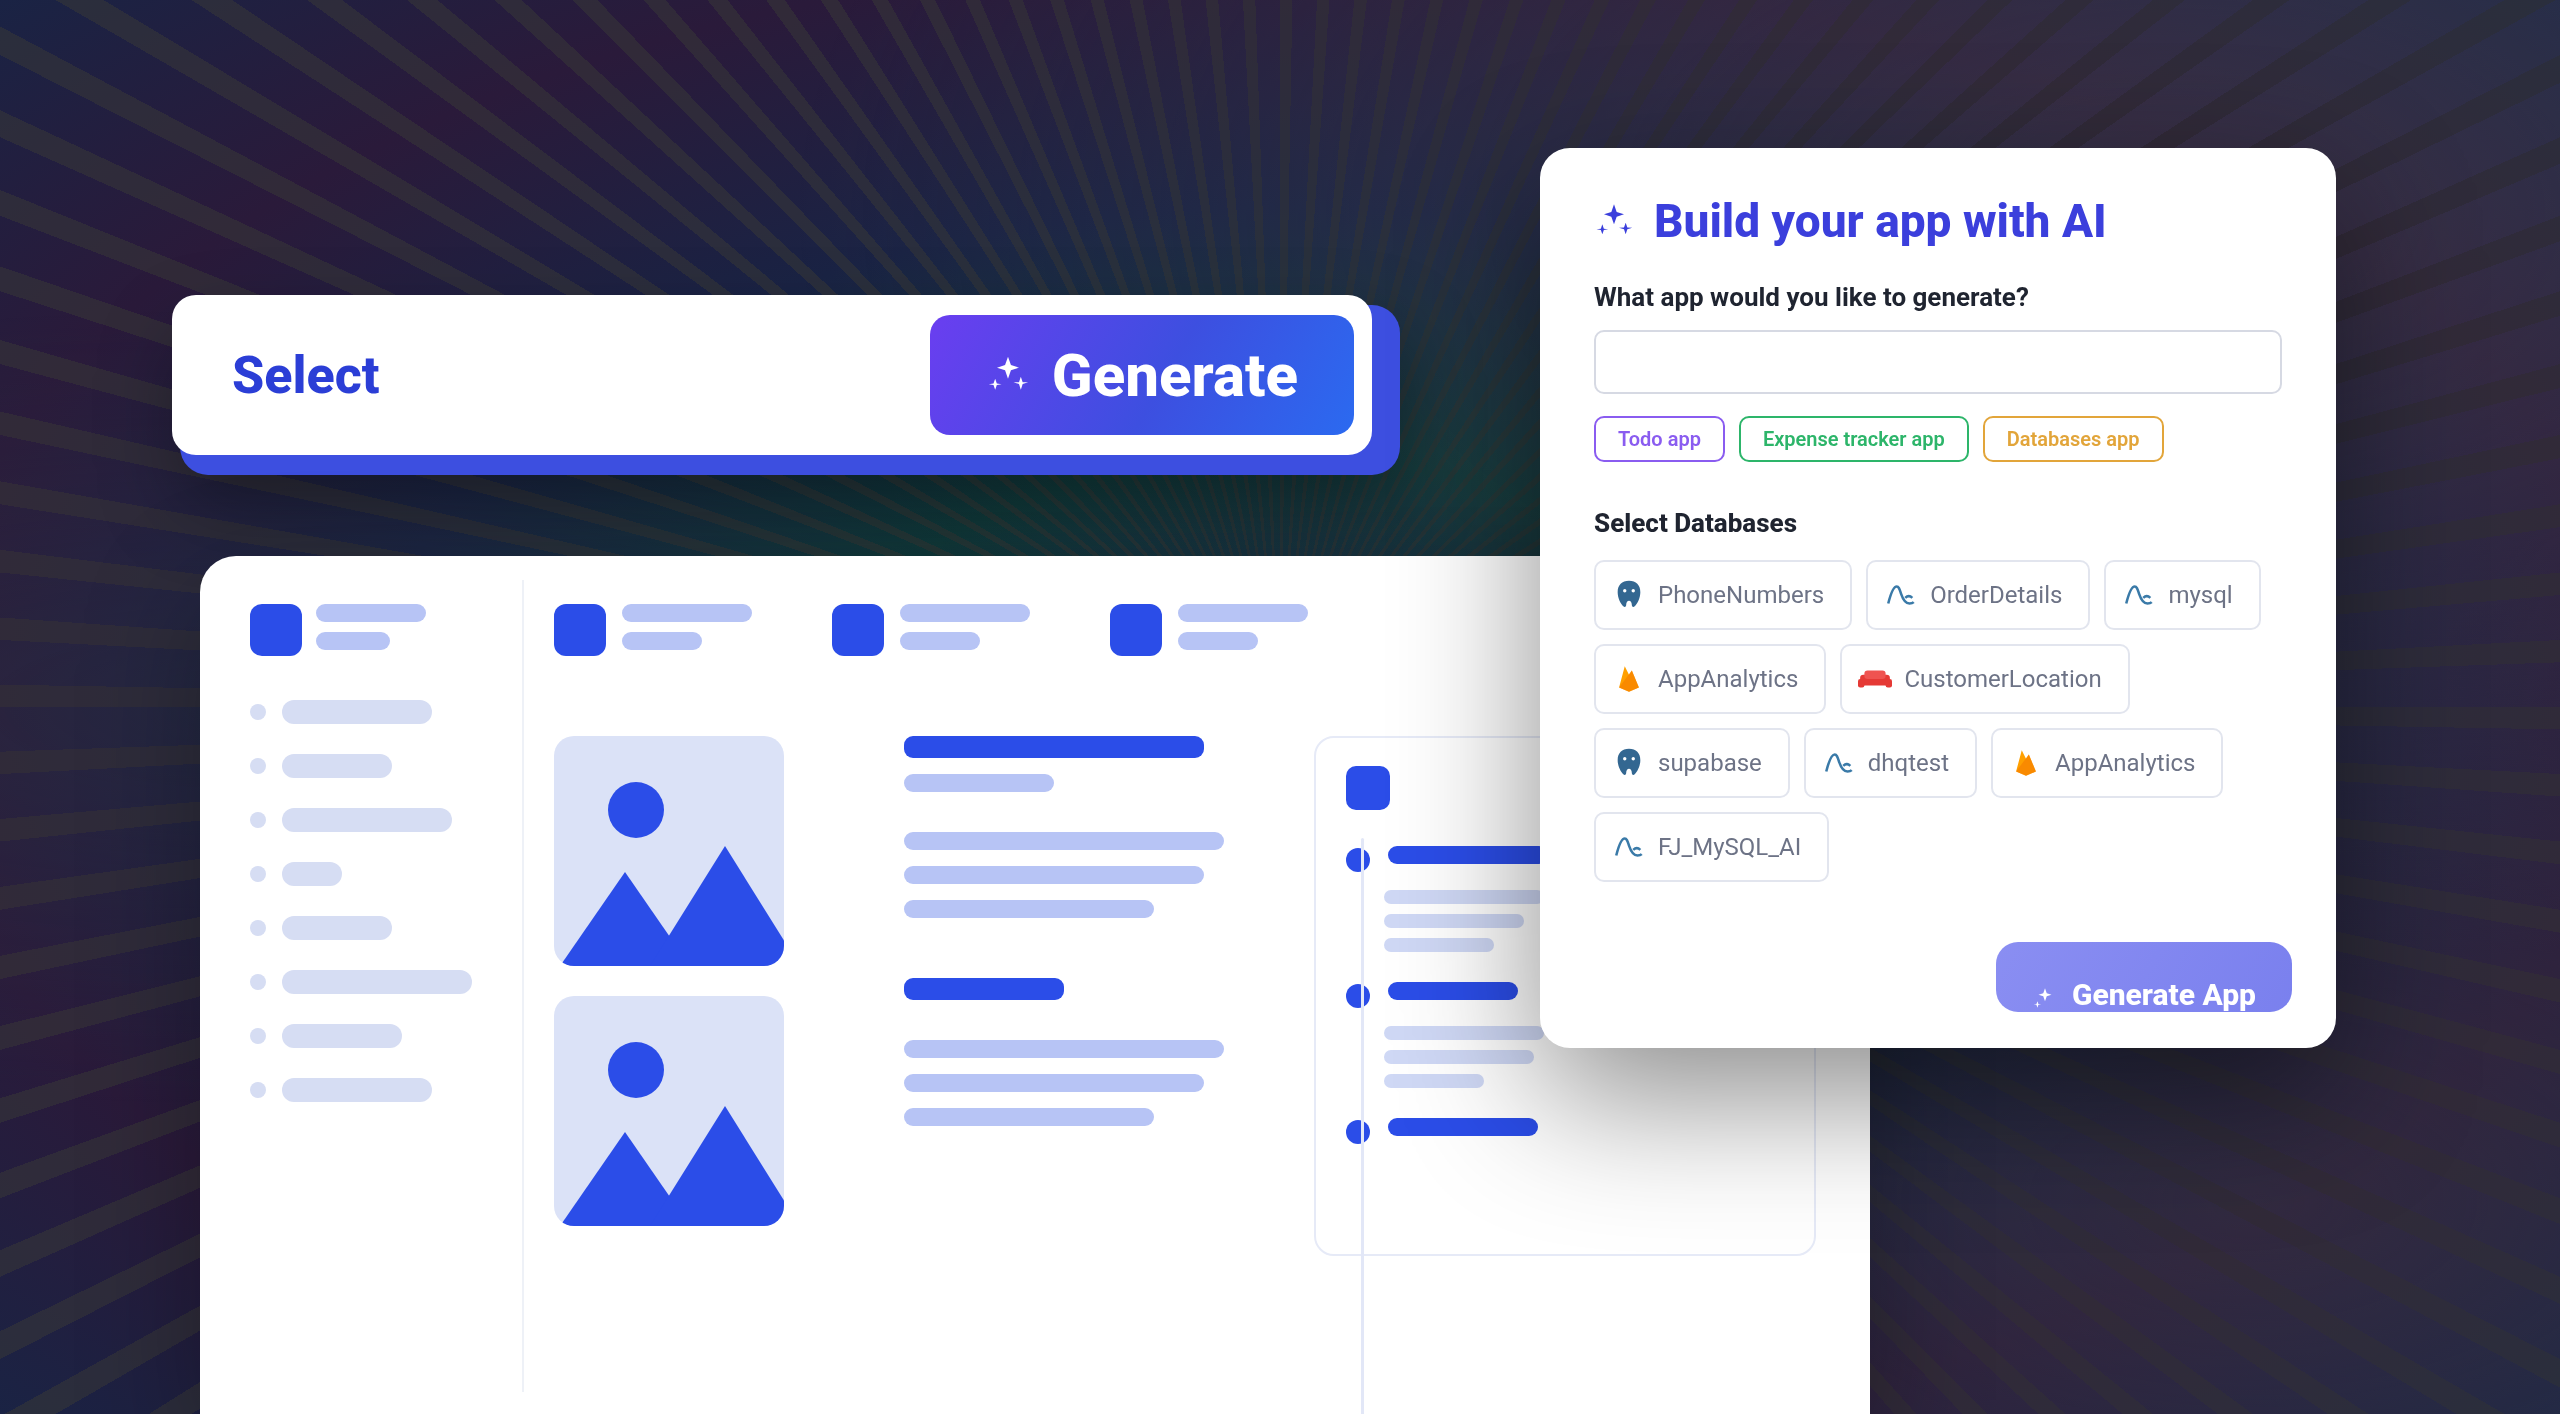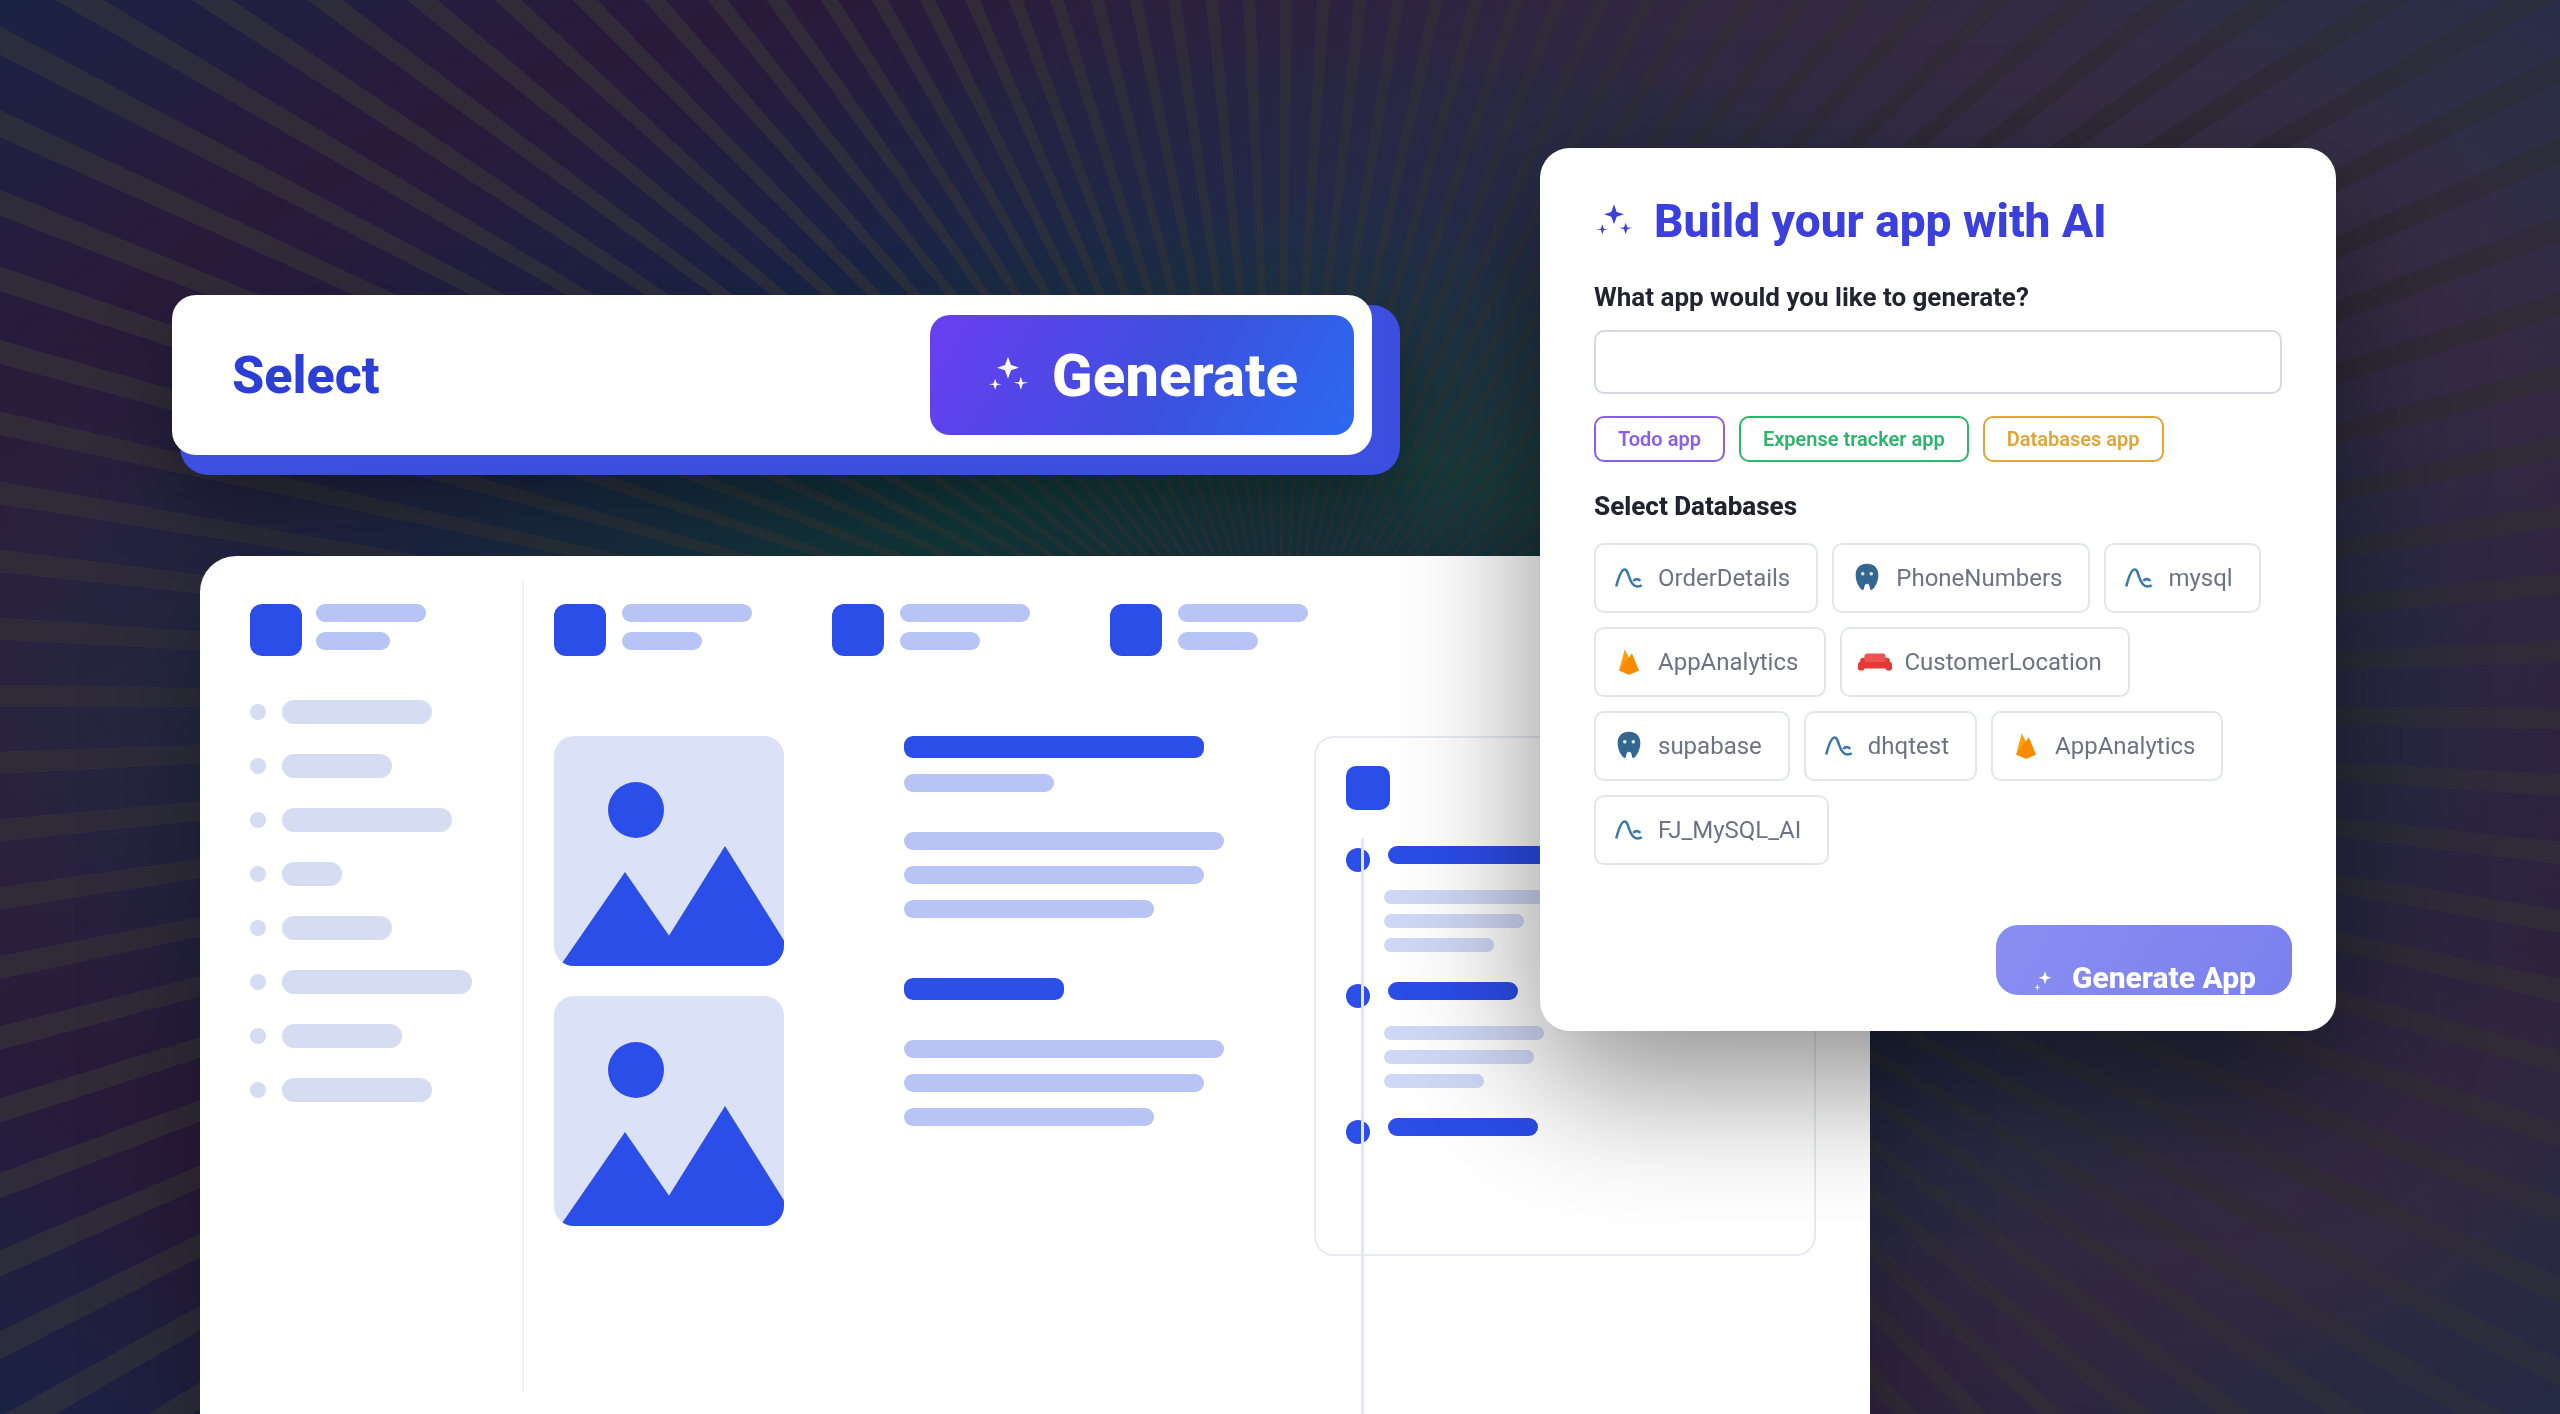--- a/index.html
+++ b/index.html
@@ -135,21 +135,21 @@
   width: 796px;
   background:#fff;
   border-radius: 30px;
   padding: 46px 54px;
   box-shadow: 0 50px 140px rgba(0,0,0,0.45);
 }
 .modal-title { display:flex; align-items:center; gap:20px; font-size:46px; font-weight:800; color:#3b3fdc; margin-bottom:34px;}
 .modal-title .sparkle-lg svg{ width:40px; height:40px;}
 .modal-q { font-size:26px; font-weight:700; color:#1f2430; margin-bottom:18px;margin-top:29px;}
 .modal-input { width:100%; height:64px; border:2px solid #d6d9e3; border-radius:10px; margin-bottom:22px; font-size:22px; padding:0 16px;}
-.chip-row { display:flex; gap:14px; margin-bottom:29px;}
+.chip-row { display:flex; gap:14px; margin-bottom:46px;}
 .chip { height:46px; padding:0 22px; border-radius:10px; border:2px solid; background:#fff; font-size:20px; font-weight:600; display:flex; align-items:center; cursor:pointer;}
 .chip.purple{ border-color:#8a5cf0; color:#8a5cf0;}
 .chip.green { border-color:#2db56a; color:#2db56a;}
 .chip.amber { border-color:#e2a53a; color:#e2a53a;}
 .modal-sub { font-size:26px; font-weight:800; color:#1f2430; margin-bottom:22px;}
 .db-grid { display:flex; flex-wrap:wrap; gap:14px; margin-bottom:120px;}
 .db { height:70px; padding:0 26px 0 62px; border:2px solid #e2e5ee; border-radius:10px; font-size:24px; color:#6d7386; display:flex; align-items:center; position:relative; cursor:pointer; background:#fff;}
 .db .ico { position:absolute; left:16px; top:50%; transform:translateY(-50%); width:34px; height:34px; display:flex; align-items:center; justify-content:center;}
 .gen-app-btn { position:absolute; right:44px; bottom:36px; height:70px; padding:0 36px; border:none; border-radius:22px; background:linear-gradient(120deg,#8a8ef2 0%, #7a80ee 100%); color:#fff; font-size:30px; font-weight:800; display:flex; align-items:flex-end; gap:14px; cursor:pointer;}
 .gen-app-btn .sparkle-lg svg{ width:26px; height:26px;}
@@ -318,36 +318,36 @@
 
   <div class="chip-row" id="chips">
       <button class="chip purple">Todo app</button>
       <button class="chip green">Expense tracker app</button>
       <button class="chip amber">Databases app</button>
     </div>
 
   <div class="modal-sub">Select Databases</div>
   <div class="db-grid" id="dbs">
       <button class="db">
-        <span class="ico ico-mysql">
-          <svg viewBox="0 0 24 24">
-            <path fill="none" stroke="#3a7aa8" stroke-width="1.8" d="M3 18c2-8 4-12 6-12 1.5 0 2 2 3 5s3 7 6 7c2 0 3-1 3-1M15 14c1-1 3-2 5 0"></path>
-          </svg>
-        </span>
-        <span>OrderDetails</span>
-      </button>
-      <button class="db">
         <span class="ico ico-postgres">
           <svg viewBox="0 0 24 24">
             <path fill="#336791" d="M12 2C7 2 4 5 4 10c0 4 2 8 4 10 1 1 2 0 2-1 0-2 1-3 2-3s2 1 2 3c0 1 1 2 2 1 2-2 4-6 4-10 0-5-3-8-8-8z"></path>
             <circle cx="9" cy="9" r="1.2" fill="#fff"></circle>
             <circle cx="15" cy="9" r="1.2" fill="#fff"></circle>
           </svg>
         </span>
         <span>PhoneNumbers</span>
+      </button>
+      <button class="db">
+        <span class="ico ico-mysql">
+          <svg viewBox="0 0 24 24">
+            <path fill="none" stroke="#3a7aa8" stroke-width="1.8" d="M3 18c2-8 4-12 6-12 1.5 0 2 2 3 5s3 7 6 7c2 0 3-1 3-1M15 14c1-1 3-2 5 0"></path>
+          </svg>
+        </span>
+        <span>OrderDetails</span>
       </button>
       <button class="db">
         <span class="ico ico-mysql">
           <svg viewBox="0 0 24 24">
             <path fill="none" stroke="#3a7aa8" stroke-width="1.8" d="M3 18c2-8 4-12 6-12 1.5 0 2 2 3 5s3 7 6 7c2 0 3-1 3-1M15 14c1-1 3-2 5 0"></path>
           </svg>
         </span>
         <span>mysql</span>
       </button>
       <button class="db">

